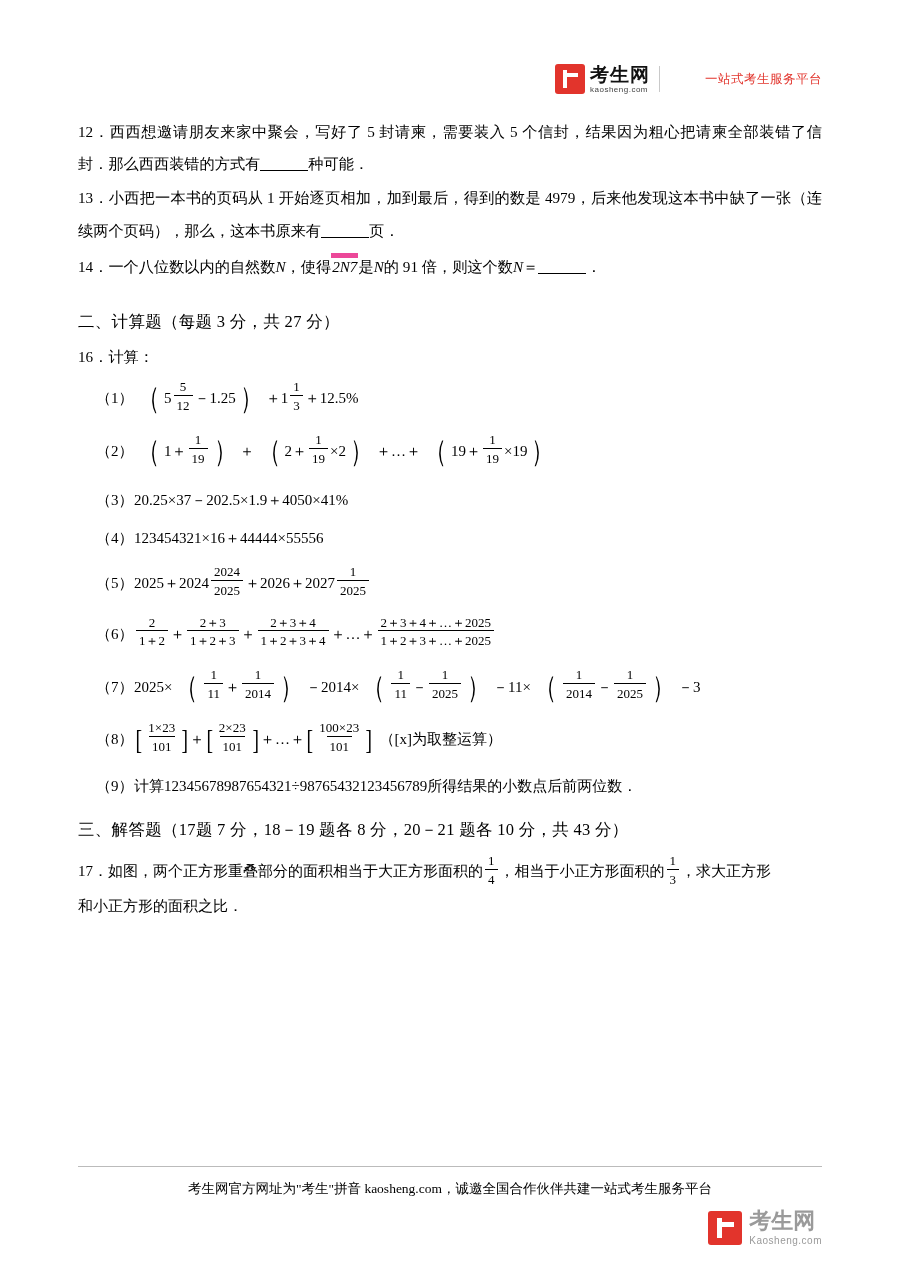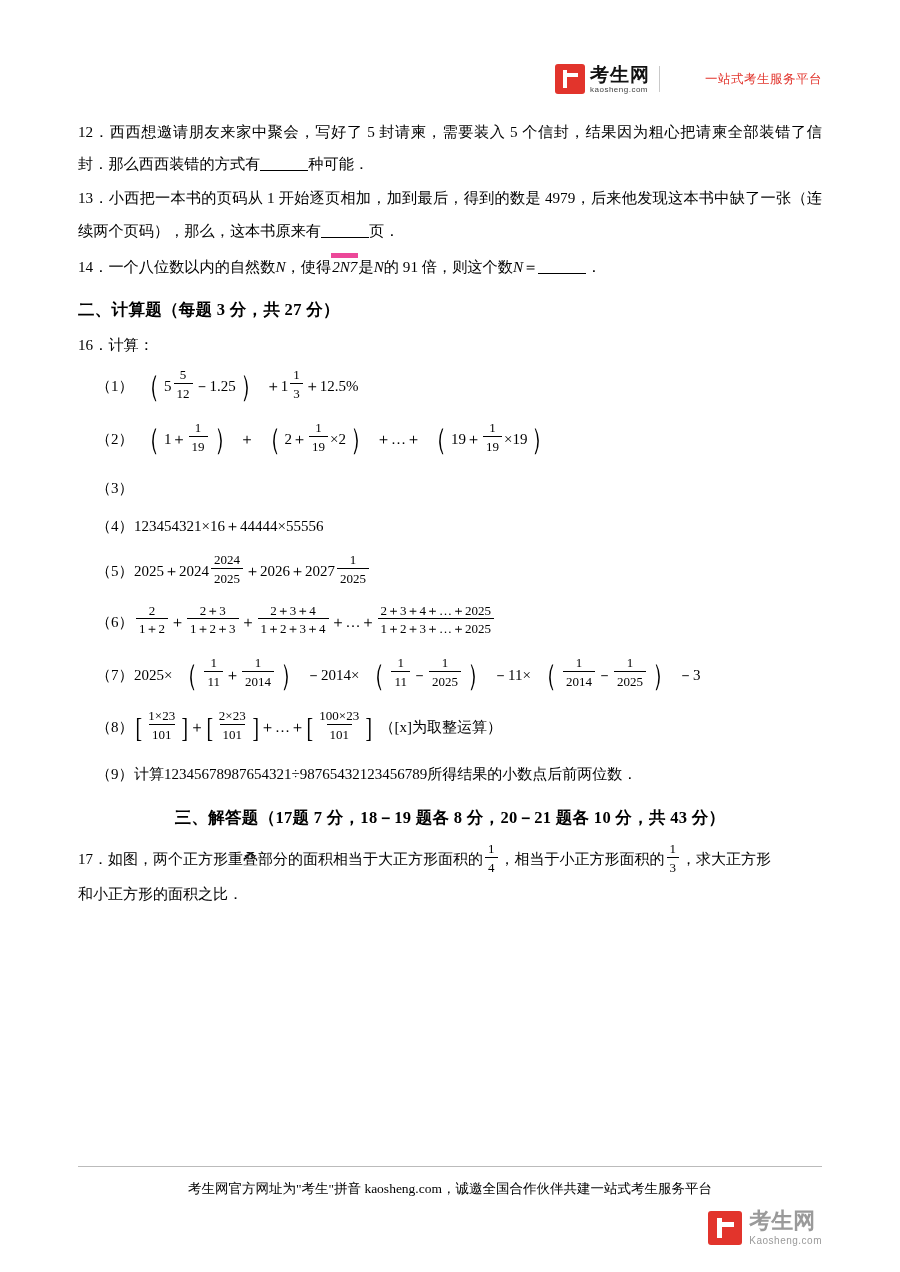--- a/index.html
+++ b/index.html
@@ -97,23 +97,23 @@
     text-align: justify;
   }
   .blank {
     display: inline-block;
     border-bottom: 1px solid #000;
     width: 48px;
     height: 1em;
     vertical-align: -2px;
   }
   .sect {
-    font-weight: bold;
+    font-weight: normal;
     font-size: 16.5px;
-    margin: 10px 0 4px;
+    margin: 22px 0 4px;
     letter-spacing: .3px;
   }
   .item {
     margin: 5px 0 5px 18px;
     line-height: 1.9;
   }
   .mathline {
     display: flex;
     align-items: center;
     flex-wrap: wrap;
@@ -298,20 +298,21 @@
             <span class="n">1</span>
             <span class="d">19</span>
           </span>
         <span>×19</span>
         <span class="pb">）</span>
       </span>
     </div>
 
     <div class="item mathline" style="margin-top:16px;">
       <span class="lbl">（3）</span>
+      <span>20.25×37－202.5×1.9＋4050×41%</span>
     </div>
 
     <div class="item mathline" style="margin-top:10px;">
       <span class="lbl">（4）</span>
       <span>123454321×16＋44444×55556</span>
     </div>
 
     <div class="item mathline" style="margin-top:12px;">
       <span class="lbl">（5）</span>
       <span class="paren-big">
@@ -421,21 +422,21 @@
         <span class="brk">]</span>
         <span style="margin-left:6px;">（[x]为取整运算）</span>
       </span>
     </div>
 
     <div class="item mathline" style="margin-top:14px;">
       <span class="lbl">（9）</span>
       <span>计算12345678987654321÷98765432123456789所得结果的小数点后前两位数．</span>
     </div>
 
-    <div class="sect" style="margin-top:12px;text-align:center;">三、解答题（17题 7 分，18－19 题各 8 分，20－21 题各 10 分，共 43 分）</div>
+    <div class="sect" style="margin-top:12px;">三、解答题（17题 7 分，18－19 题各 8 分，20－21 题各 10 分，共 43 分）</div>
 
     <div class="q mathline" style="margin-top:6px; display:block; line-height:2.1;">
       <span>17．</span><span>如图，两个正方形重叠部分的面积相当于大正方形面积的</span><span class="frac">
           <span class="n">1</span>
           <span class="d">4</span>
         </span><span>，相当于小正方形面积的</span><span class="frac">
           <span class="n">1</span>
           <span class="d">3</span>
         </span><span>，求大正方形</span><br><span>和小正方形的面积之比．</span>
     </div>

